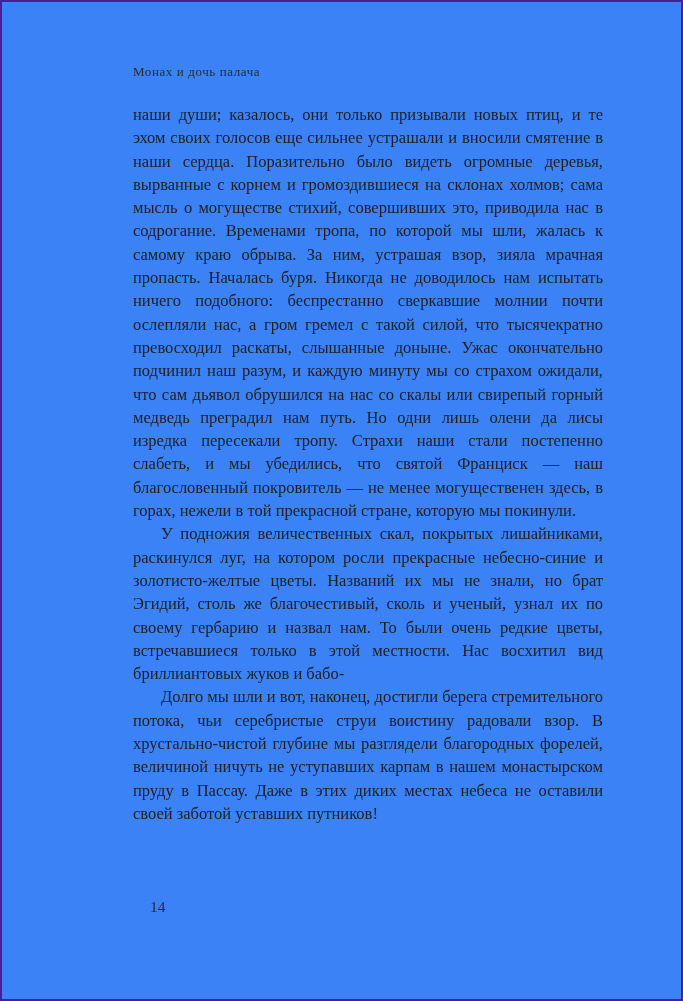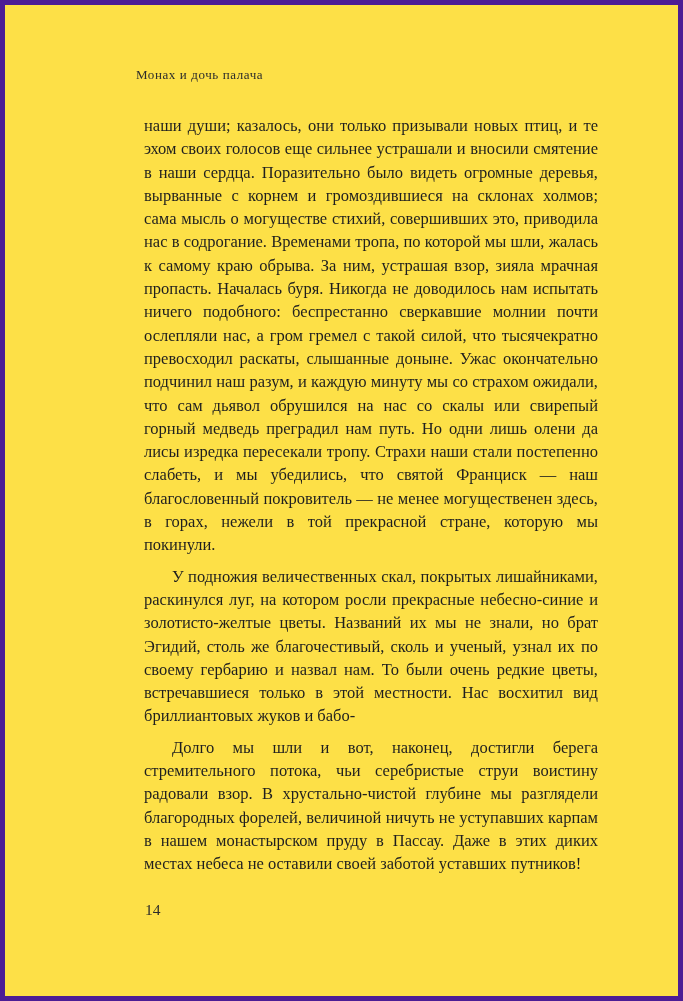--- a/index.html
+++ b/index.html
@@ -5,22 +5,22 @@
   html, body {
     margin: 0;
     padding: 0;
     background: #ffffff;
   }
   .page {
     position: relative;
     width: 683px;
     height: 1001px;
     box-sizing: border-box;
-    background: #fde047;
-    border: 5px solid #4c1d95;
+    background: #3b82f6;
+    border: 2px solid #4c1d95;
     font-family: "Liberation Serif", "DejaVu Serif", serif;
     color: #1f1f1f;
     overflow: hidden;
   }
   .running-header {
     position: absolute;
     top: 62px;
     left: 131px;
     font-size: 13px;
     letter-spacing: 0.6px;
@@ -30,30 +30,30 @@
     position: absolute;
     top: 101px;
     left: 131px;
     width: 470px;
     font-size: 16.5px;
     line-height: 23.3px;
     text-align: justify;
     hyphens: none;
   }
   .text-block p {
-    margin: 8px;
+    margin: 0;
     text-indent: 28px;
     font-family: Liberation Serif, serif;
   }
   .text-block p.no-indent {
     text-indent: 0;
   }
   .page-number {
     position: absolute;
-    left: 140px;
+    left: 148px;
     top: 896px;
     font-size: 15.5px;
     color: #2b2b2b;
   }
 </style>
 </head>
 <body>
 
 <div class="page">
   <div class="running-header">Монах и дочь палача</div>

